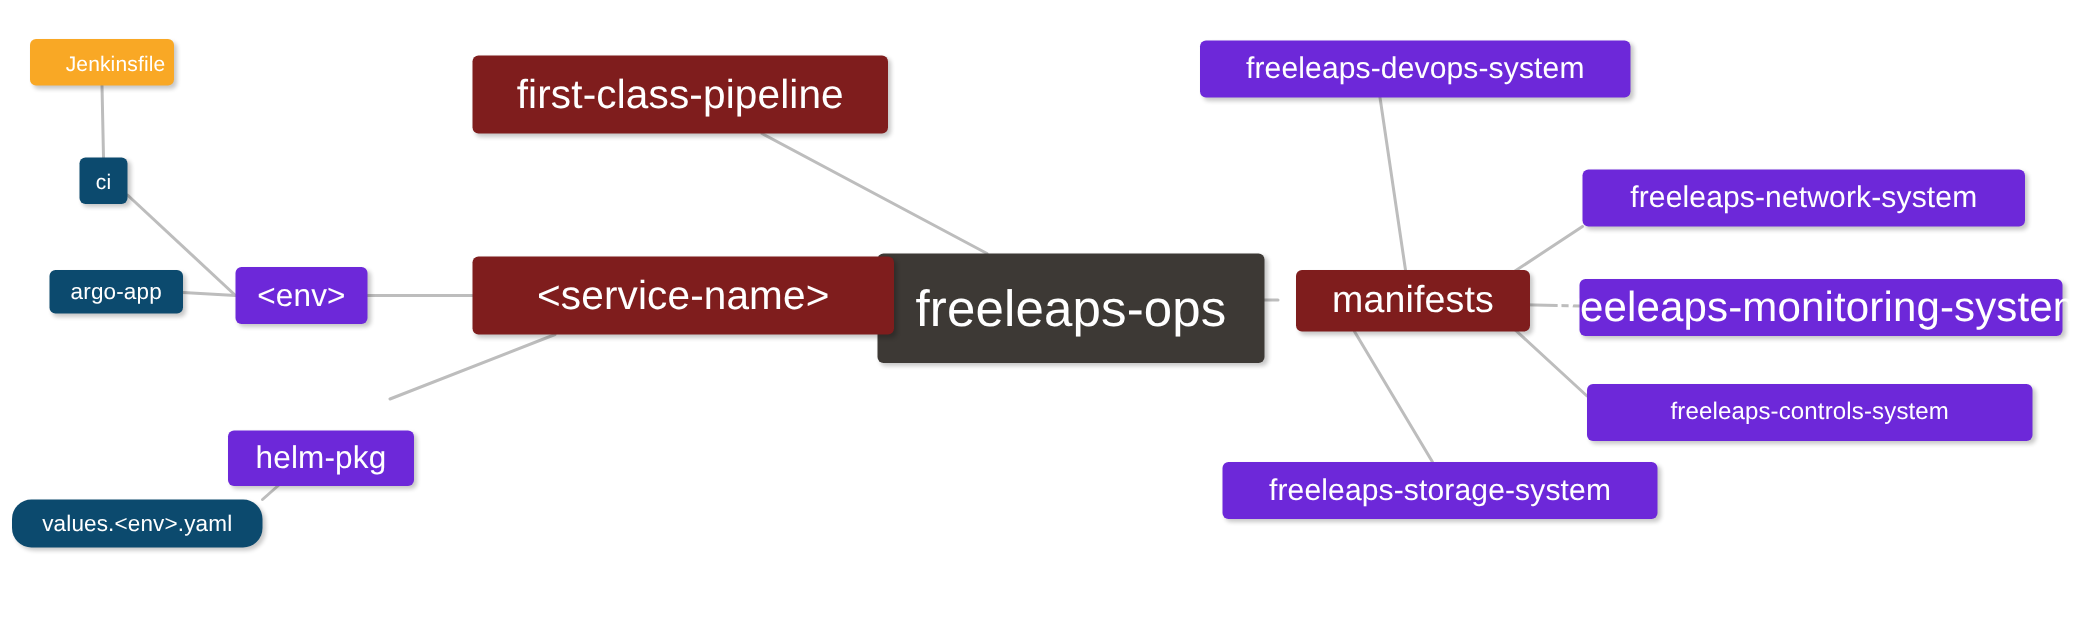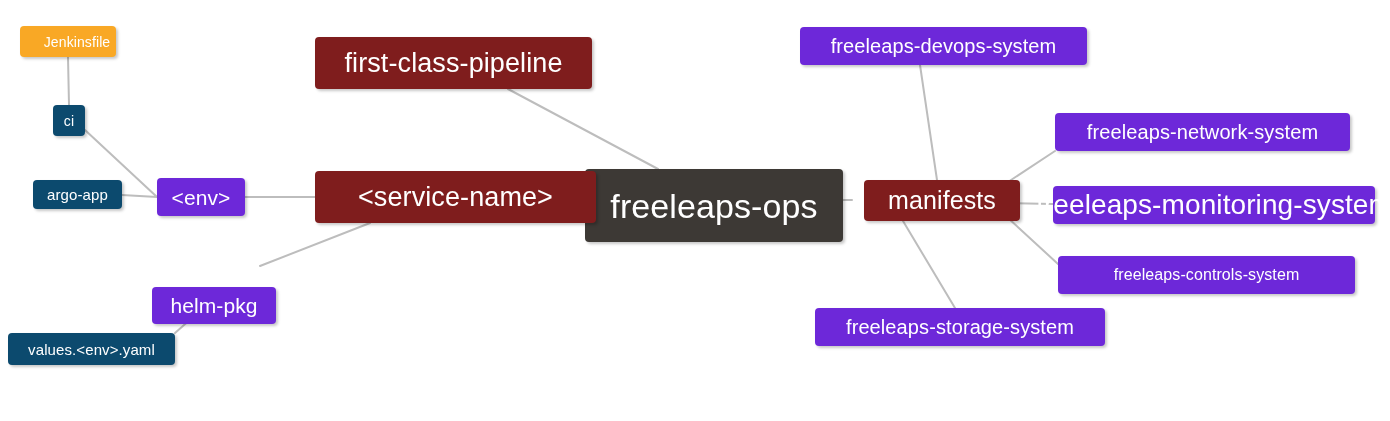--- a/index.html
+++ b/index.html
@@ -82,20 +82,20 @@
   <div id="node-layer">
       <div class="node n-root" style="left: 585px; top: 169px; width: 258px; height: 73px; font-size: 34px;">freeleaps-ops</div>
       <div class="node n-blue" style="left: 315px; top: 171px; width: 281px; height: 52px; font-size: 27px;">&lt;service-name&gt;</div>
       <div class="node n-blue" style="left: 315px; top: 37px; width: 277px; height: 52px; font-size: 27px;">first-class-pipeline</div>
       <div class="node n-blue" style="left: 864px; top: 180px; width: 156px; height: 41px; font-size: 25px;">manifests</div>
       <div class="node n-green" style="left: 157px; top: 178px; width: 88px; height: 38px; font-size: 21px;">&lt;env&gt;</div>
       <div class="node n-green" style="left: 152px; top: 258px; width: 124px; height: 37px; font-size: 21px; margin-top: 29px;">helm-pkg</div>
       <div class="node n-orange" style="left: 20px; top: 26px; width: 96px; height: 31px; font-size: 14px; padding-left: 28px;">Jenkinsfile</div>
       <div class="node n-red" style="left: 53px; top: 105px; width: 32px; height: 31px; font-size: 14px;">ci</div>
       <div class="node n-red" style="left: 33px; top: 180px; width: 89px; height: 29px; font-size: 15px;">argo-app</div>
-      <div class="node n-red" style="left: 8px; top: 333px; width: 167px; height: 32px; font-size: 15px;">values.&lt;env&gt;.yaml</div>
+      <div class="node n-red" style="left: 8px; top: 333px; width: 167px; height: 32px; font-size: 15px; border-radius: 13px;">values.&lt;env&gt;.yaml</div>
       <div class="node n-green" style="left: 800px; top: 27px; width: 287px; height: 38px; font-size: 20px;">freeleaps-devops-system</div>
       <div class="node n-green" style="left: 1055px; top: 113px; width: 295px; height: 38px; font-size: 20px;">freeleaps-network-system</div>
       <div class="node n-green" style="left: 1053px; top: 186px; width: 322px; height: 38px; font-size: 28px;">freeleaps-monitoring-system</div>
       <div class="node n-green" style="left: 1058px; top: 256px; width: 297px; height: 38px; font-size: 16px;">freeleaps-controls-system</div>
       <div class="node n-green" style="left: 815px; top: 308px; width: 290px; height: 38px; font-size: 20px;">freeleaps-storage-system</div>
     </div>
 </div>
 
 </body></html>

